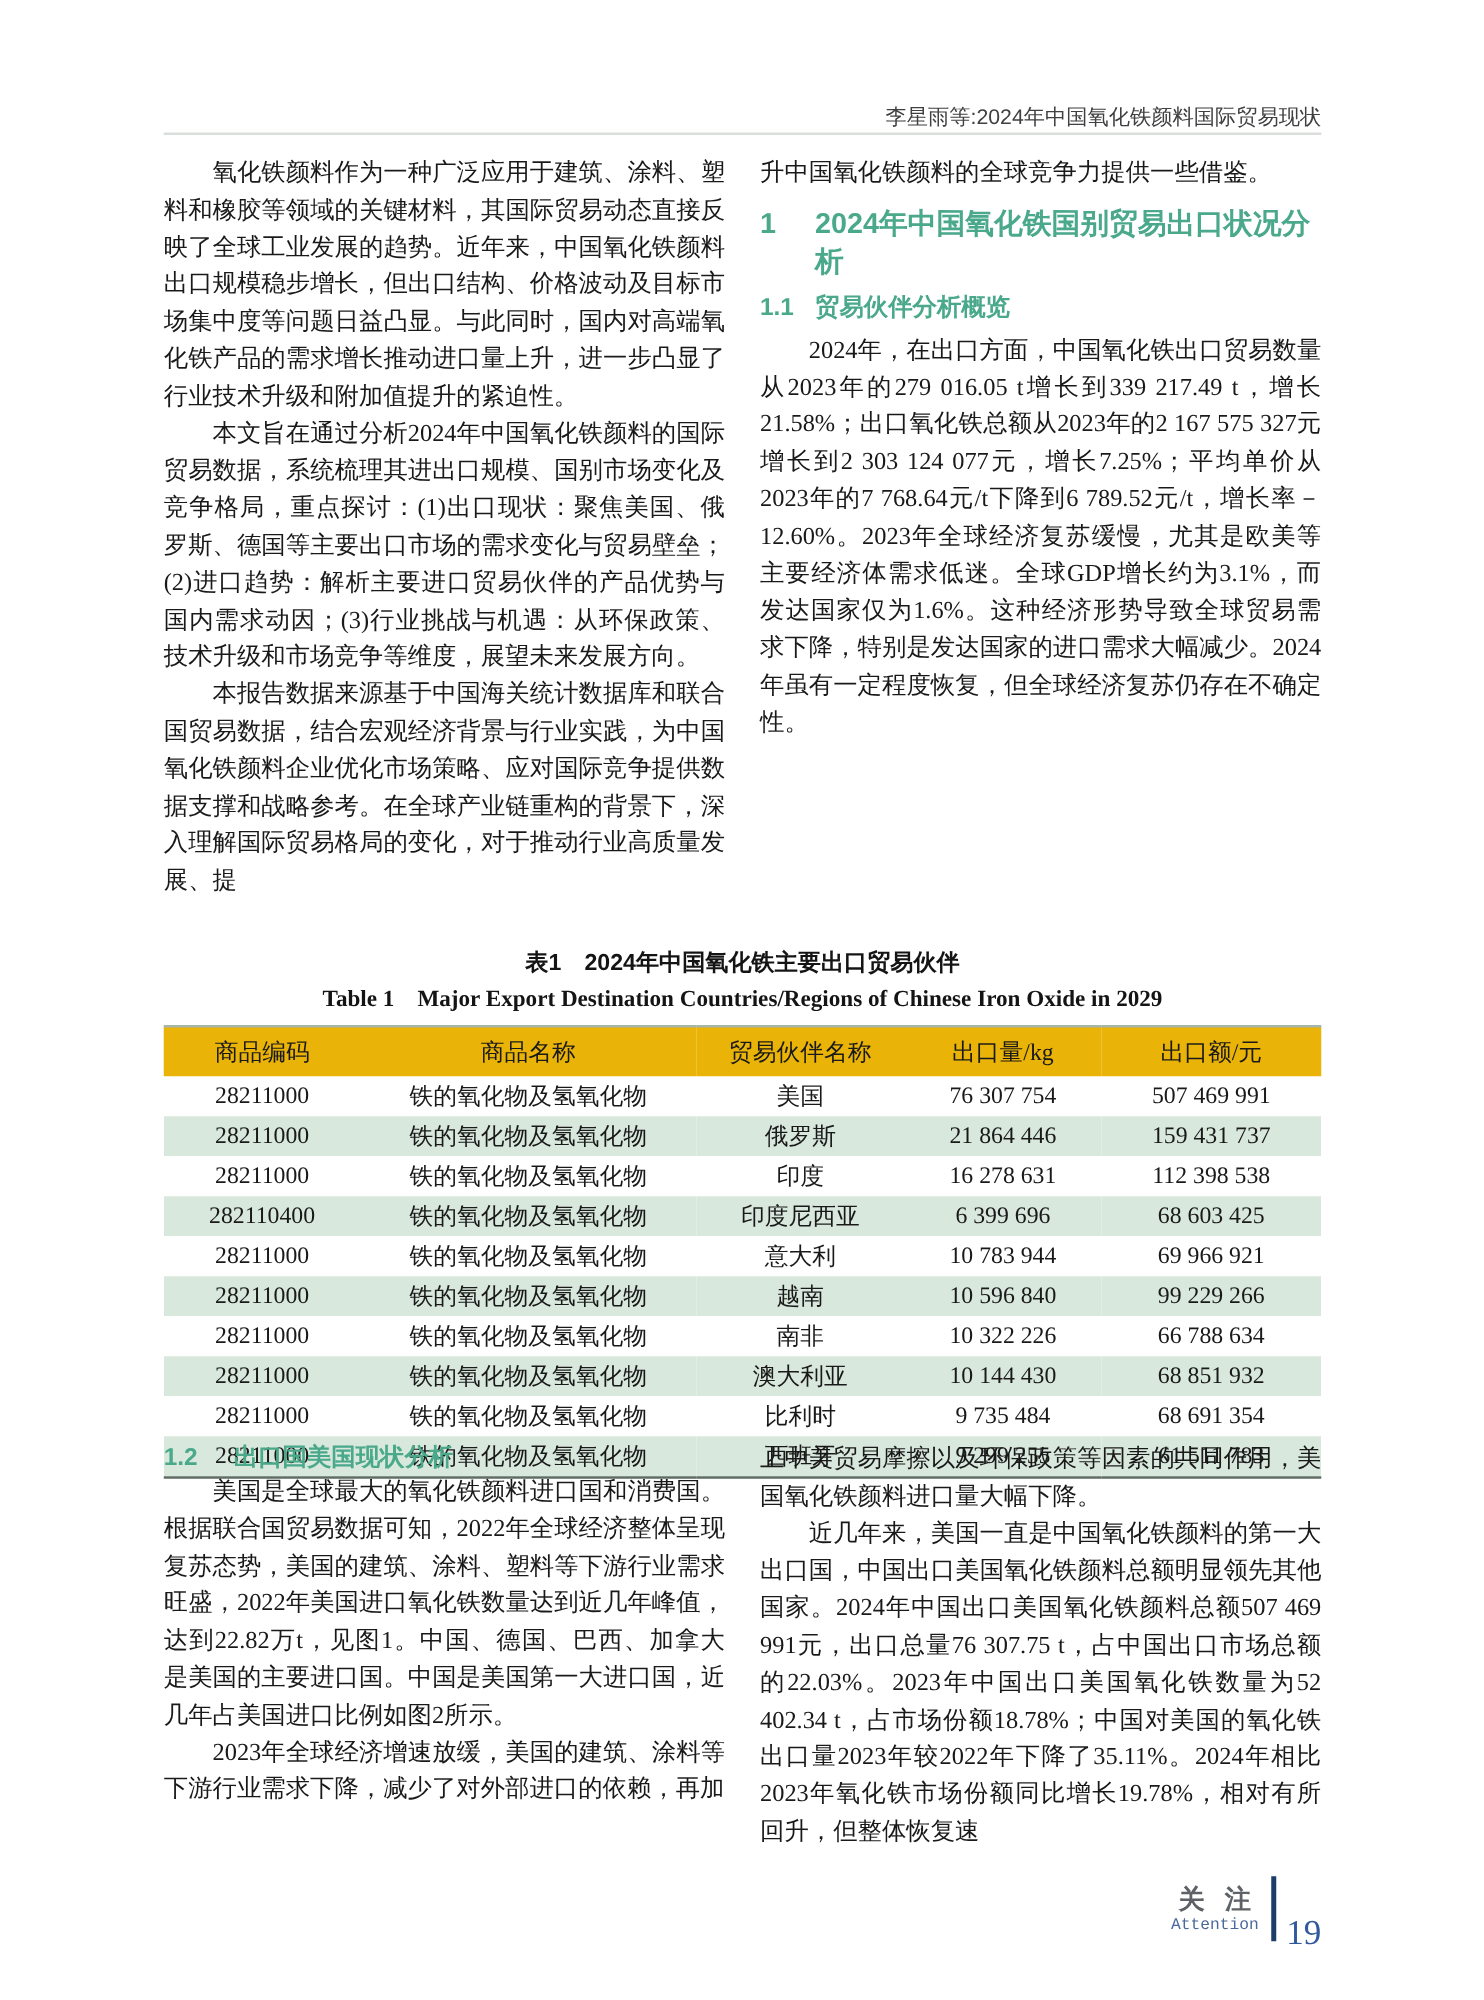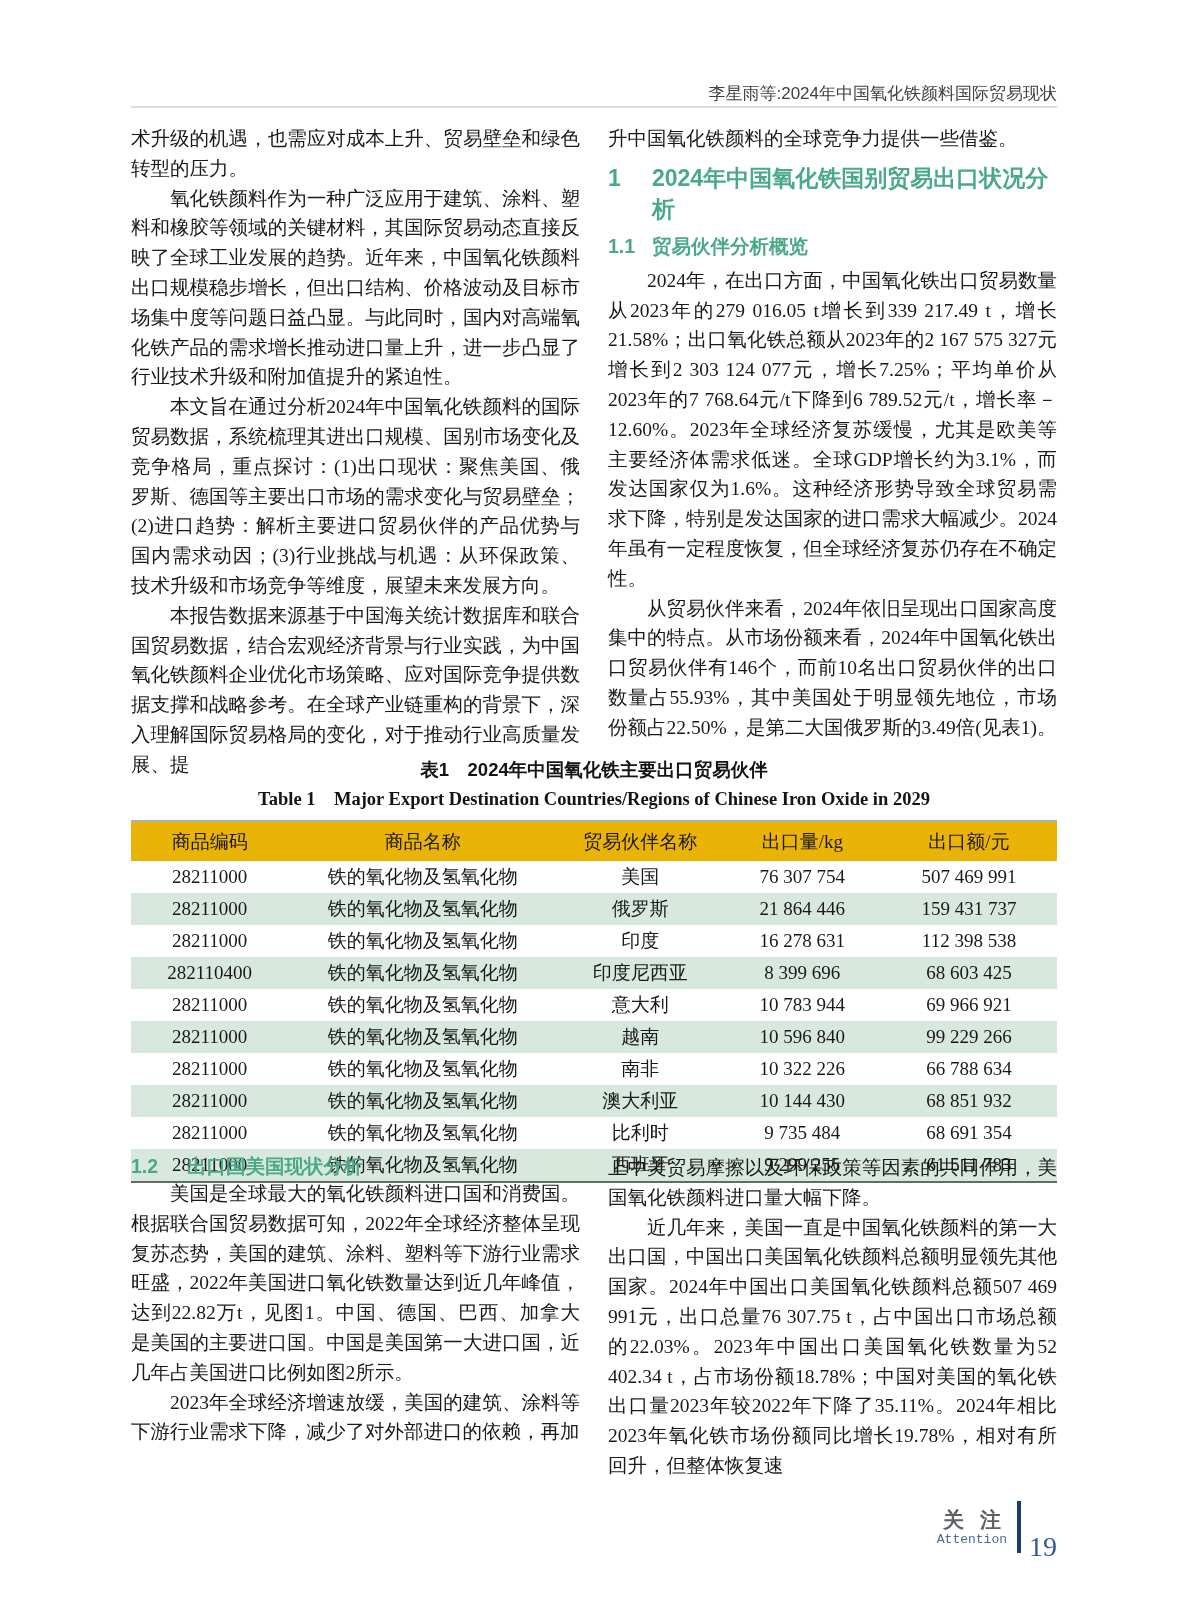--- a/index.html
+++ b/index.html
@@ -56,37 +56,35 @@
 </head>
 <body>
 
 <div class="page">
 
   <div class="running-header">李星雨等:2024年中国氧化铁颜料国际贸易现状</div>
   <div class="header-rule"></div>
 
   <div class="cols cols-top">
     <div class="col body-text">
-      <p>术升级的机遇，也需应对成本上升、贸易壁垒和绿色转型的压力。</p>
       <p class="ind">氧化铁颜料作为一种广泛应用于建筑、涂料、塑料和橡胶等领域的关键材料，其国际贸易动态直接反映了全球工业发展的趋势。近年来，中国氧化铁颜料出口规模稳步增长，但出口结构、价格波动及目标市场集中度等问题日益凸显。与此同时，国内对高端氧化铁产品的需求增长推动进口量上升，进一步凸显了行业技术升级和附加值提升的紧迫性。</p>
       <p class="ind">本文旨在通过分析2024年中国氧化铁颜料的国际贸易数据，系统梳理其进出口规模、国别市场变化及竞争格局，重点探讨：(1)出口现状：聚焦美国、俄罗斯、德国等主要出口市场的需求变化与贸易壁垒；(2)进口趋势：解析主要进口贸易伙伴的产品优势与国内需求动因；(3)行业挑战与机遇：从环保政策、技术升级和市场竞争等维度，展望未来发展方向。</p>
       <p class="ind">本报告数据来源基于中国海关统计数据库和联合国贸易数据，结合宏观经济背景与行业实践，为中国氧化铁颜料企业优化市场策略、应对国际竞争提供数据支撑和战略参考。在全球产业链重构的背景下，深入理解国际贸易格局的变化，对于推动行业高质量发展、提</p>
     </div>
     <div class="col body-text">
       <p>升中国氧化铁颜料的全球竞争力提供一些借鉴。</p>
       <div class="h1">
         <span class="num">1</span>
         <span>2024年中国氧化铁国别贸易出口状况分析</span>
       </div>
       <div class="h2">
         <span class="num">1.1</span>
         <span>贸易伙伴分析概览</span>
       </div>
       <p class="ind">2024年，在出口方面，中国氧化铁出口贸易数量从2023年的279 016.05 t增长到339 217.49 t，增长21.58%；出口氧化铁总额从2023年的2 167 575 327元增长到2 303 124 077元，增长7.25%；平均单价从2023年的7 768.64元/t下降到6 789.52元/t，增长率－12.60%。2023年全球经济复苏缓慢，尤其是欧美等主要经济体需求低迷。全球GDP增长约为3.1%，而发达国家仅为1.6%。这种经济形势导致全球贸易需求下降，特别是发达国家的进口需求大幅减少。2024年虽有一定程度恢复，但全球经济复苏仍存在不确定性。</p>
-      <p class="ind">从贸易伙伴来看，2024年依旧呈现出口国家高度集中的特点。从市场份额来看，2024年中国氧化铁出口贸易伙伴有146个，而前10名出口贸易伙伴的出口数量占55.93%，其中美国处于明显领先地位，市场份额占22.50%，是第二大国俄罗斯的3.49倍(见表1)。</p>
     </div>
   </div>
 
   <div class="table-block">
     <div class="cap-zh">表1　2024年中国氧化铁主要出口贸易伙伴</div>
     <div class="cap-en">Table 1　Major Export Destination Countries/Regions of Chinese Iron Oxide in 2029</div>
     <table>
       <colgroup>
         <col style="width:17%">
           <col style="width:29%">
@@ -122,21 +120,21 @@
             <td>28211000</td>
             <td>铁的氧化物及氢氧化物</td>
             <td>印度</td>
             <td>16 278 631</td>
             <td>112 398 538</td>
           </tr>
           <tr class="alt">
             <td>282110400</td>
             <td>铁的氧化物及氢氧化物</td>
             <td>印度尼西亚</td>
-            <td>8 399 696</td>
+            <td>6 399 696</td>
             <td>68 603 425</td>
           </tr>
           <tr>
             <td>28211000</td>
             <td>铁的氧化物及氢氧化物</td>
             <td>意大利</td>
             <td>10 783 944</td>
             <td>69 966 921</td>
           </tr>
           <tr class="alt">

